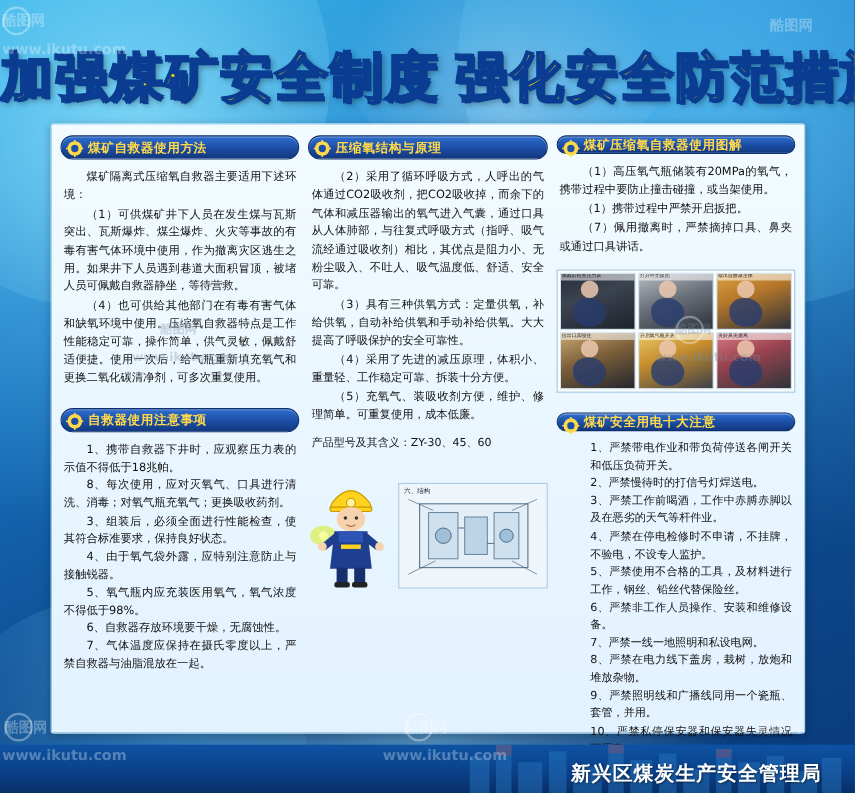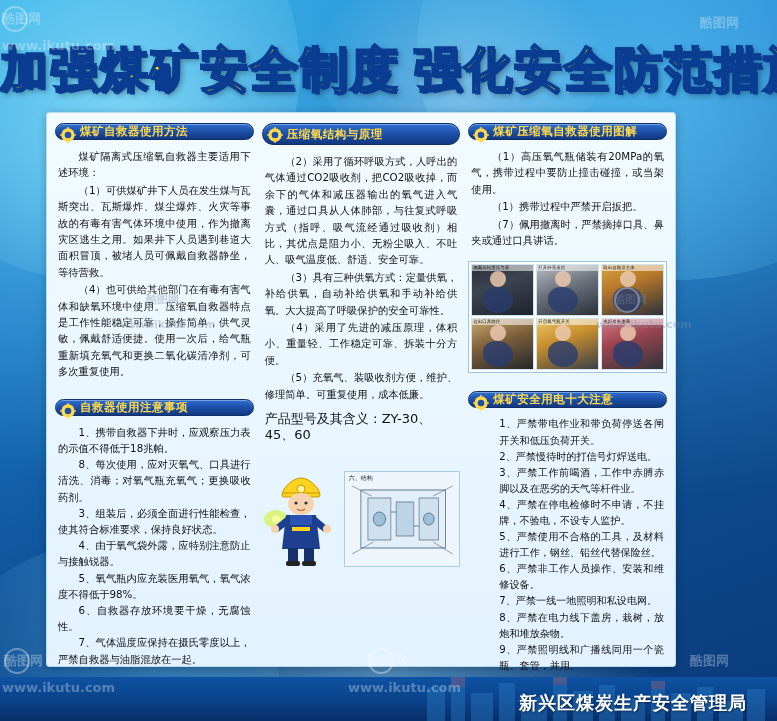--- a/index.html
+++ b/index.html
@@ -51,21 +51,21 @@
     text-shadow:
       2px 2px 0 #0a3d91, -1px -1px 0 #0a3d91,
       3px 3px 6px rgba(0,0,0,0.45);
     white-space: nowrap;
   }
 
   
   #panel {
     position: absolute;
     left: 46px; top: 112px;
-    width: 630px; height: 555px;
+    width: 686px; height: 555px;
     background: linear-gradient(180deg, #f2fbff 0%, #e9f6ff 55%, #e2f2ff 100%);
     border: 1px solid #b6dcef;
     border-radius: 3px;
     box-shadow: 0 2px 8px rgba(0,0,0,0.25);
     z-index: 4;
     padding: 10px 8px 8px 8px;
     display: flex;
     gap: 8px;
   }
   .column { width: 222px; display: flex; flex-direction: column; gap: 8px; }
@@ -142,21 +142,21 @@
     font-size: 10.3px;
     line-height: 16.2px;
     color: #111;
     padding: 0 3px;
     text-align: justify;
   }
   .num-list p { margin: 0; text-indent: 2em; }
 
   .prod-code {
     font-family: "DejaVu Sans", sans-serif;
-    font-size: 13px;
+    font-size: 10px;
     line-height: 16px;
     color: #111;
     padding: 0 3px;
     text-indent: 0;
   }
 
   
   .figure-row {
     margin-top: 6px;
     display: flex;

